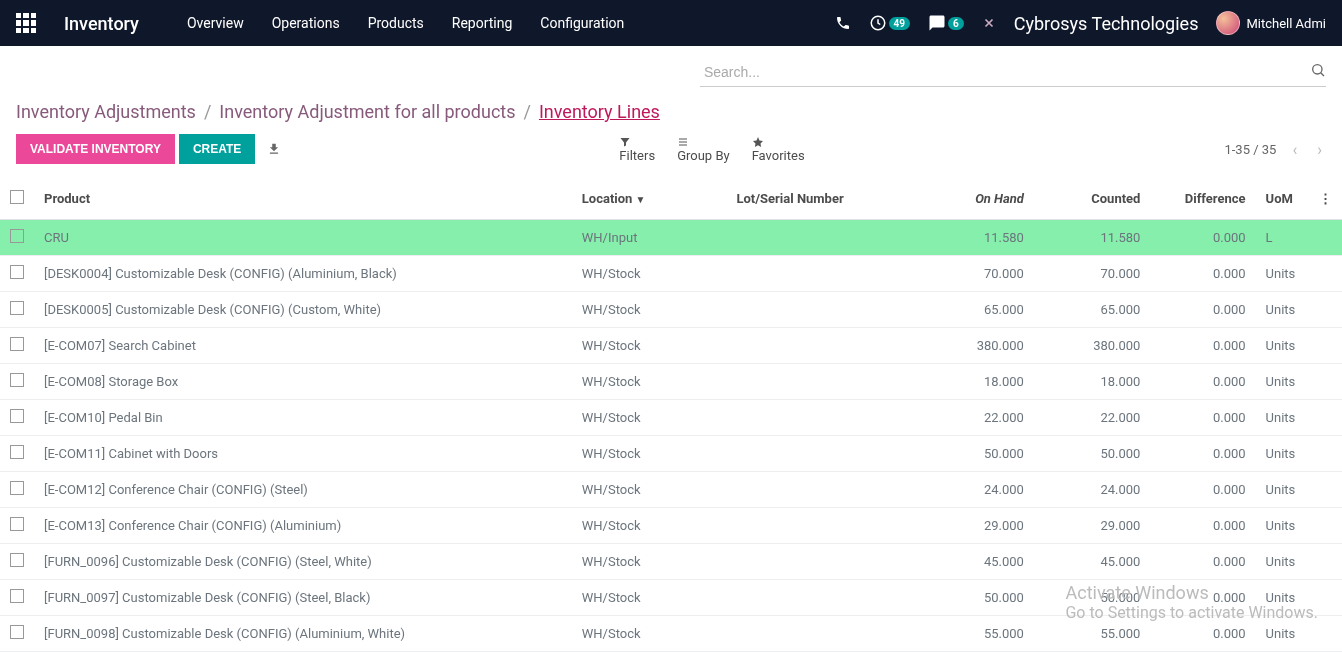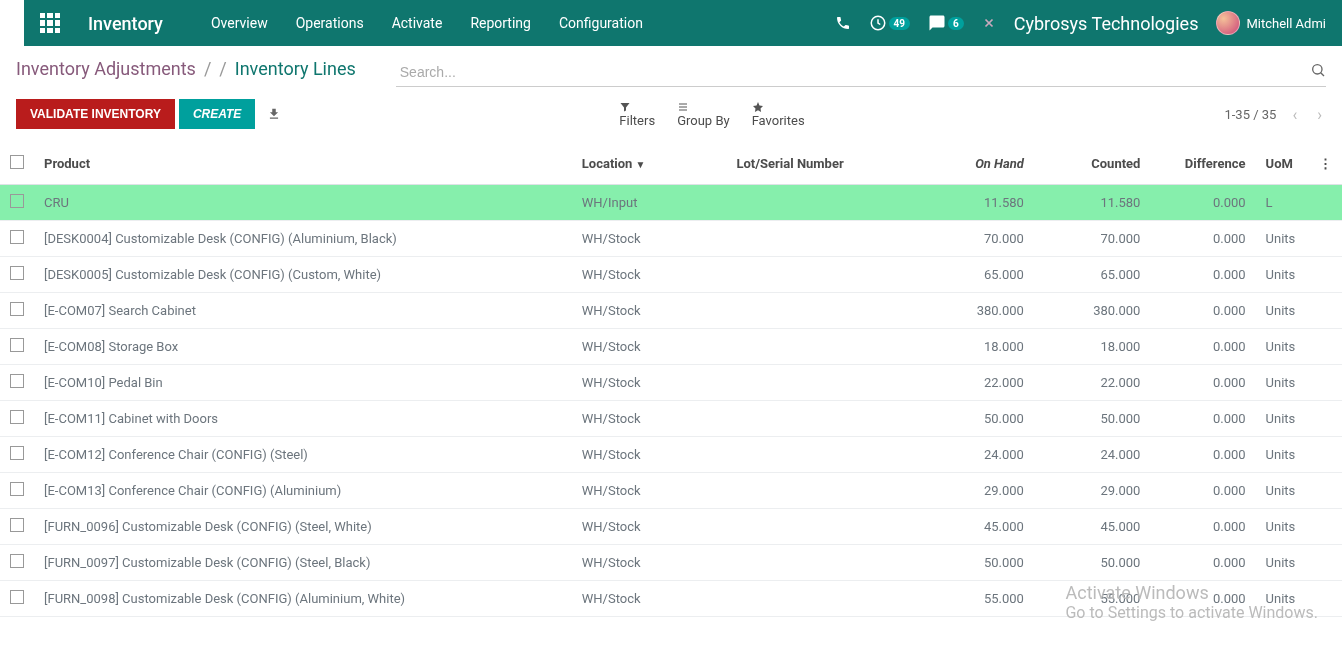--- a/index.html
+++ b/index.html
@@ -1,41 +1,41 @@
 <!DOCTYPE html>
 <html><head>
 <meta charset="utf-8">
 <style>
 * { box-sizing: border-box; margin: 0; padding: 0; }
 body { font-family: -apple-system, BlinkMacSystemFont, "Segoe UI", Roboto, "Helvetica Neue", Arial, sans-serif; font-size: 13px; color: #4c4c4c; overflow-x: hidden; }
-.topbar { background: #0f766e; color: #fff; height: 46px; display: flex; align-items: center; padding: 0 16px; margin-left: 24px; }
+.topbar { background: #0f172a; color: #fff; height: 46px; display: flex; align-items: center; padding: 0 16px; }
 .apps-icon { width: 20px; height: 20px; display: grid; grid-template-columns: repeat(3,1fr); grid-template-rows: repeat(3,1fr); gap: 2px; margin-right: 28px; cursor: pointer; }
 .apps-icon div { background: #fff; }
 .brand { font-size: 18px; font-weight: 500; margin-right: 48px; }
 .nav { display: flex; gap: 28px; }
 .nav a { color: #fff; text-decoration: none; font-size: 14px; cursor: pointer; }
 .topbar-right { margin-left: auto; display: flex; align-items: center; gap: 18px; }
 .icon-btn { position: relative; cursor: pointer; display: flex; align-items: center; }
 .badge { background: #00a09d; color: #fff; font-size: 10px; padding: 1px 5px; border-radius: 8px; margin-left: 2px; font-weight: bold; }
 .company-name { font-size: 18px; }
 .avatar { width: 24px; height: 24px; border-radius: 50%; background: radial-gradient(circle at 30% 30%, #f4c199, #c47); display: inline-block; margin-right: 6px; vertical-align: middle; border: 1px solid rgba(255,255,255,.4); }
 .user-area { display: flex; align-items: center; cursor: pointer; }
 .controlbar { padding: 12px 16px 0 16px; display: flex; align-items: flex-start; }
-.breadcrumb { font-size: 18px; color: #875a7b; display: flex; gap: 8px; align-items: center; flex-wrap: wrap; }
+.breadcrumb { font-size: 18px; color: #875a7b; display: flex; gap: 8px; align-items: center; flex-wrap: wrap; margin-top: 43px; }
 .breadcrumb a { color: #875a7b; text-decoration: none; cursor: pointer; }
 .breadcrumb .sep { color: #999; }
-.breadcrumb .current { color: #0f766e; }
+.breadcrumb .current { color: #be185d; text-decoration: underline; }
 .search-wrap { flex: 1; margin-left: 40px; position: relative; }
 .search-input { width: 100%; border: none; border-bottom: 1px solid #ccc; padding: 6px 4px; font-size: 14px; outline: none; }
 .search-input::placeholder { color: #aaa; }
 .search-icon { position: absolute; right: 0; top: 4px; color: #666; }
 .toolbar { padding: 12px 16px 8px 16px; display: flex; align-items: center; }
 .btn { border: none; padding: 8px 14px; font-size: 12px; font-weight: bold; cursor: pointer; margin-right: 4px; }
-.btn-primary { background: #b91c1c; color: #fff; }
-.btn-secondary { background: #00a09d; color: #fff; font-style: italic; }
+.btn-primary { background: #ec4899; color: #fff; }
+.btn-secondary { background: #00a09d; color: #fff; }
 .btn-icon { background: transparent; color: #666; font-size: 14px; cursor: pointer; border: none; padding: 6px 8px; }
 .pager { margin-left: auto; display: flex; align-items: center; gap: 12px; color: #666; }
 .pager .arrow { cursor: pointer; color: #bbb; font-size: 16px; padding: 0 4px; }
 .table { width: 100%; border-collapse: collapse; margin-top: 6px; }
 .table th { text-align: left; padding: 12px 10px; border-bottom: 1px solid #dee2e6; font-weight: bold; color: #4c4c4c; font-size: 13px; background: #fff; }
 .table th.num, .table td.num { text-align: right; }
 .table td { padding: 9px 10px; border-bottom: 1px solid #eceef0; color: #6c757d; font-size: 13px; }
 .table tbody tr:first-child { background: #86efac; }
 .checkbox { width: 14px; height: 14px; border: 1px solid #999; display: inline-block; cursor: pointer; }
 .th-checkbox, .td-checkbox { width: 32px; text-align: center; }
@@ -65,21 +65,21 @@
       <div></div>
       <div></div>
       <div></div>
       <div></div>
       <div></div>
   </div>
   <div class="brand">Inventory</div>
   <div class="nav">
     <a>Overview</a>
     <a>Operations</a>
-    <a>Activate</a>
+    <a>Products</a>
     <a>Reporting</a>
     <a>Configuration</a>
   </div>
   <div class="topbar-right">
     <div class="icon-btn">
       <svg width="16" height="16" viewBox="0 0 24 24" fill="#fff">
           <path d="M6.6 10.8c1.4 2.8 3.8 5.1 6.6 6.6l2.2-2.2c.3-.3.7-.4 1-.2 1.1.4 2.4.6 3.6.6.6 0 1 .4 1 1V20c0 .6-.4 1-1 1C10.6 21 3 13.4 3 4c0-.6.4-1 1-1h3.5c.6 0 1 .4 1 1 0 1.2.2 2.5.6 3.6.1.4 0 .8-.2 1l-2.3 2.2z"></path>
         </svg>
     </div>
     <div class="icon-btn">
@@ -105,20 +105,21 @@
       <span class="avatar"></span>
       <span>Mitchell Admi</span>
     </div>
   </div>
 </div>
 
 <div class="controlbar">
   <div class="breadcrumb">
     <a>Inventory Adjustments</a>
     <span class="sep">/</span>
+    <a>Inventory Adjustment for all products</a>
     <span class="sep">/</span>
     <span class="current">Inventory Lines</span>
   </div>
   <div class="search-wrap">
     <input class="search-input" placeholder="Search..." style="">
     <span class="search-icon">
       <svg width="16" height="16" viewBox="0 0 24 24" fill="none" stroke="#666" stroke-width="2">
           <circle cx="11" cy="11" r="7"></circle>
           <path d="M21 21l-5-5"></path>
         </svg>

